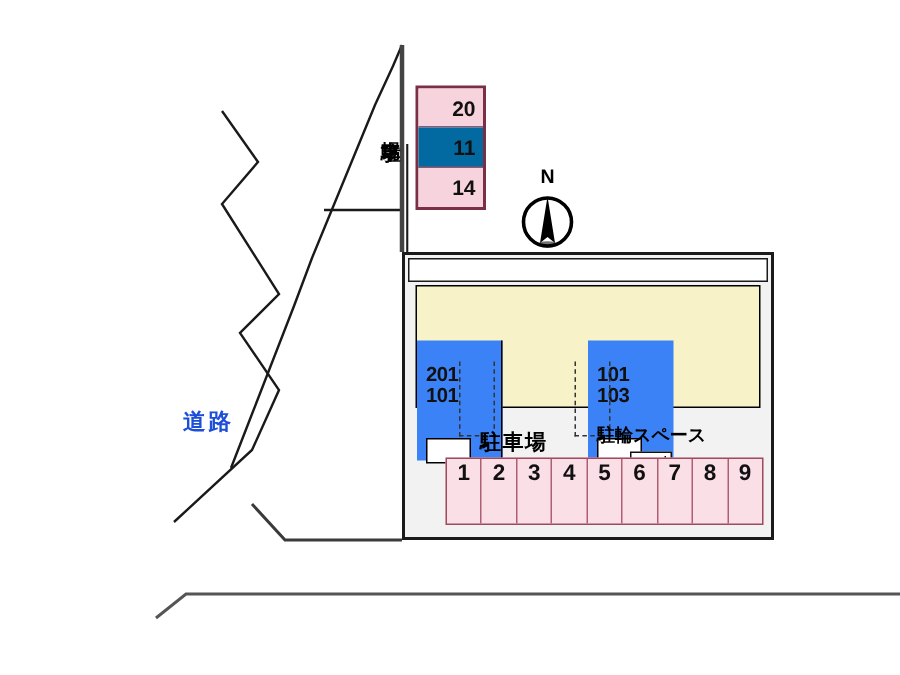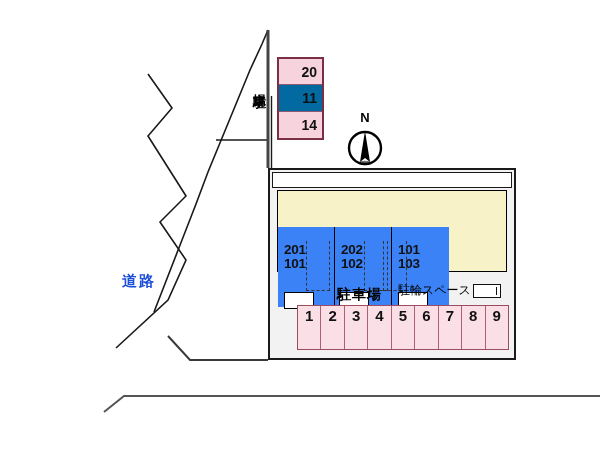--- a/index.html
+++ b/index.html
@@ -75,27 +75,27 @@
     box-sizing:border-box;
     display:flex;align-items:flex-start;justify-content:center;
     padding-top:1px;
     font-size:15px;font-weight:700;color:#111;
   }
   .pstall:last-child{border-right:none;}
 
   
   .jp{font-family:"DejaVu Sans","Liberation Sans",sans-serif;}
   #lbl-parking-main{
-    position:absolute;left:337px;top:286px;
+    position:absolute;left:320px;top:286px;
     font-size:14px;font-weight:700;color:#000;letter-spacing:1px;
   }
   #lbl-bike{
     position:absolute;left:398px;top:282px;
-    font-size:12px;font-weight:400;color:#000;letter-spacing:0px;
-    display:flex;align-items:center;gap:2px;
+    font-size:12px;font-weight:700;color:#000;letter-spacing:0px;
+    display:flex;align-items:center;gap:2px;flex-direction:column;
   }
   #bike-box{
     display:inline-block;width:28px;height:14px;
     border:1.5px solid #111;background:#fff;box-sizing:border-box;
     position:relative;
   }
   #bike-box:after{
     content:"";position:absolute;right:3px;top:2px;bottom:2px;
     border-right:1.5px solid #111;
   }
@@ -162,28 +162,20 @@
 
     <div class="unit" style="left:0;width:25%;">
       <div class="unit-labels">
         <span>201</span>
         <span>101</span>
       </div>
       <div class="dashed-hall" style="left:50%;top:14px;width:24px;height:50px;"></div>
       <div class="notch" style="left:6px;width:30px;"></div>
     </div>
 
-    <div class="unit" style="left:25%;width:25%;">
-      <div class="unit-labels">
-        <span>202</span>
-        <span>102</span>
-      </div>
-      <div class="dashed-hall" style="left:52%;top:14px;width:24px;height:50px;"></div>
-      <div class="notch" style="left:4px;width:30px;"></div>
-    </div>
 
     <div class="unit" style="left:50%;width:25%;">
       <div class="unit-labels">
         <span>101</span>
         <span>103</span>
       </div>
       <div class="dashed-hall" style="left:-16%;top:14px;width:24px;height:50px;"></div>
       <div class="notch" style="left:6px;width:30px;"></div>
     </div>
 

